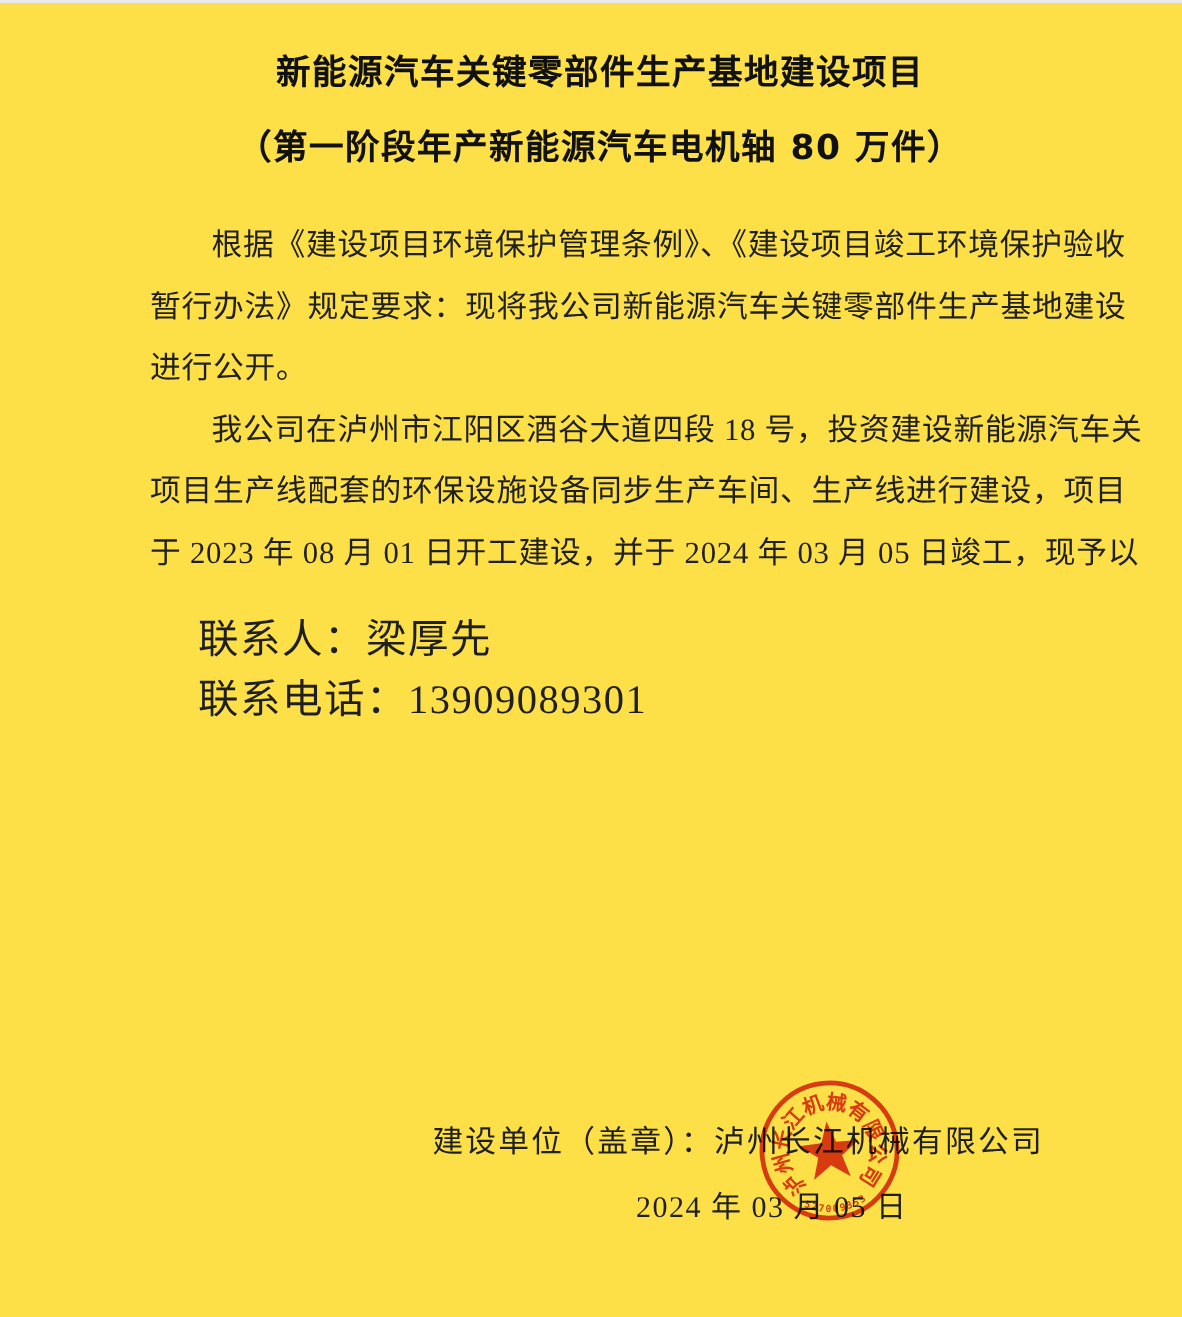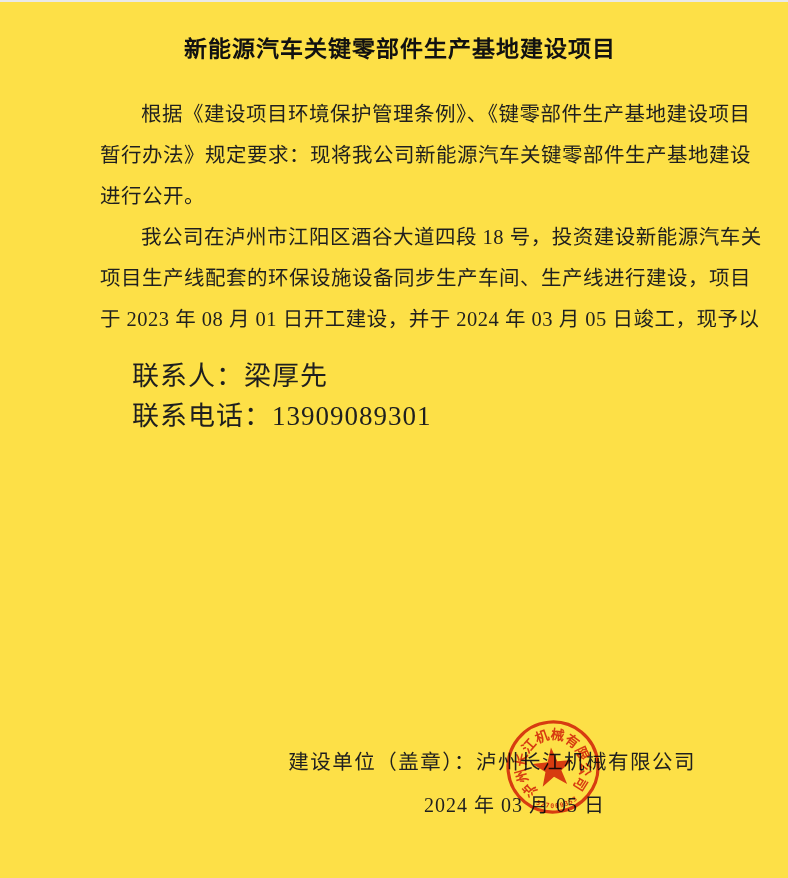--- a/index.html
+++ b/index.html
@@ -82,25 +82,26 @@
   }
 </style>
 </head>
 <body>
 
 <div class="page">
   <div class="content">
 
     <div class="title">
       <div class="title-line">新能源汽车关键零部件生产基地建设项目</div>
+      <div class="title-line">（第一阶段年产新能源汽车电机轴 80 万件）</div>
     </div>
 
     <div class="body">
       <div class="paragraph">
-        <div class="bodyline first">根据《建设项目环境保护管理条例》、《键零部件生产基地建设项目</div>
+        <div class="bodyline first">根据《建设项目环境保护管理条例》、《建设项目竣工环境保护验收</div>
         <div class="bodyline">暂行办法》规定要求：现将我公司新能源汽车关键零部件生产基地建设</div>
         <div class="bodyline last">进行公开。</div>
       </div>
       <div class="paragraph">
         <div class="bodyline first">我公司在泸州市江阳区酒谷大道四段 18 号，投资建设新能源汽车关</div>
         <div class="bodyline">项目生产线配套的环保设施设备同步生产车间、生产线进行建设，项目</div>
         <div class="bodyline">于 2023 年 08 月 01 日开工建设，并于 2024 年 03 月 05 日竣工，现予以</div>
       </div>
 
       <div class="contact">

